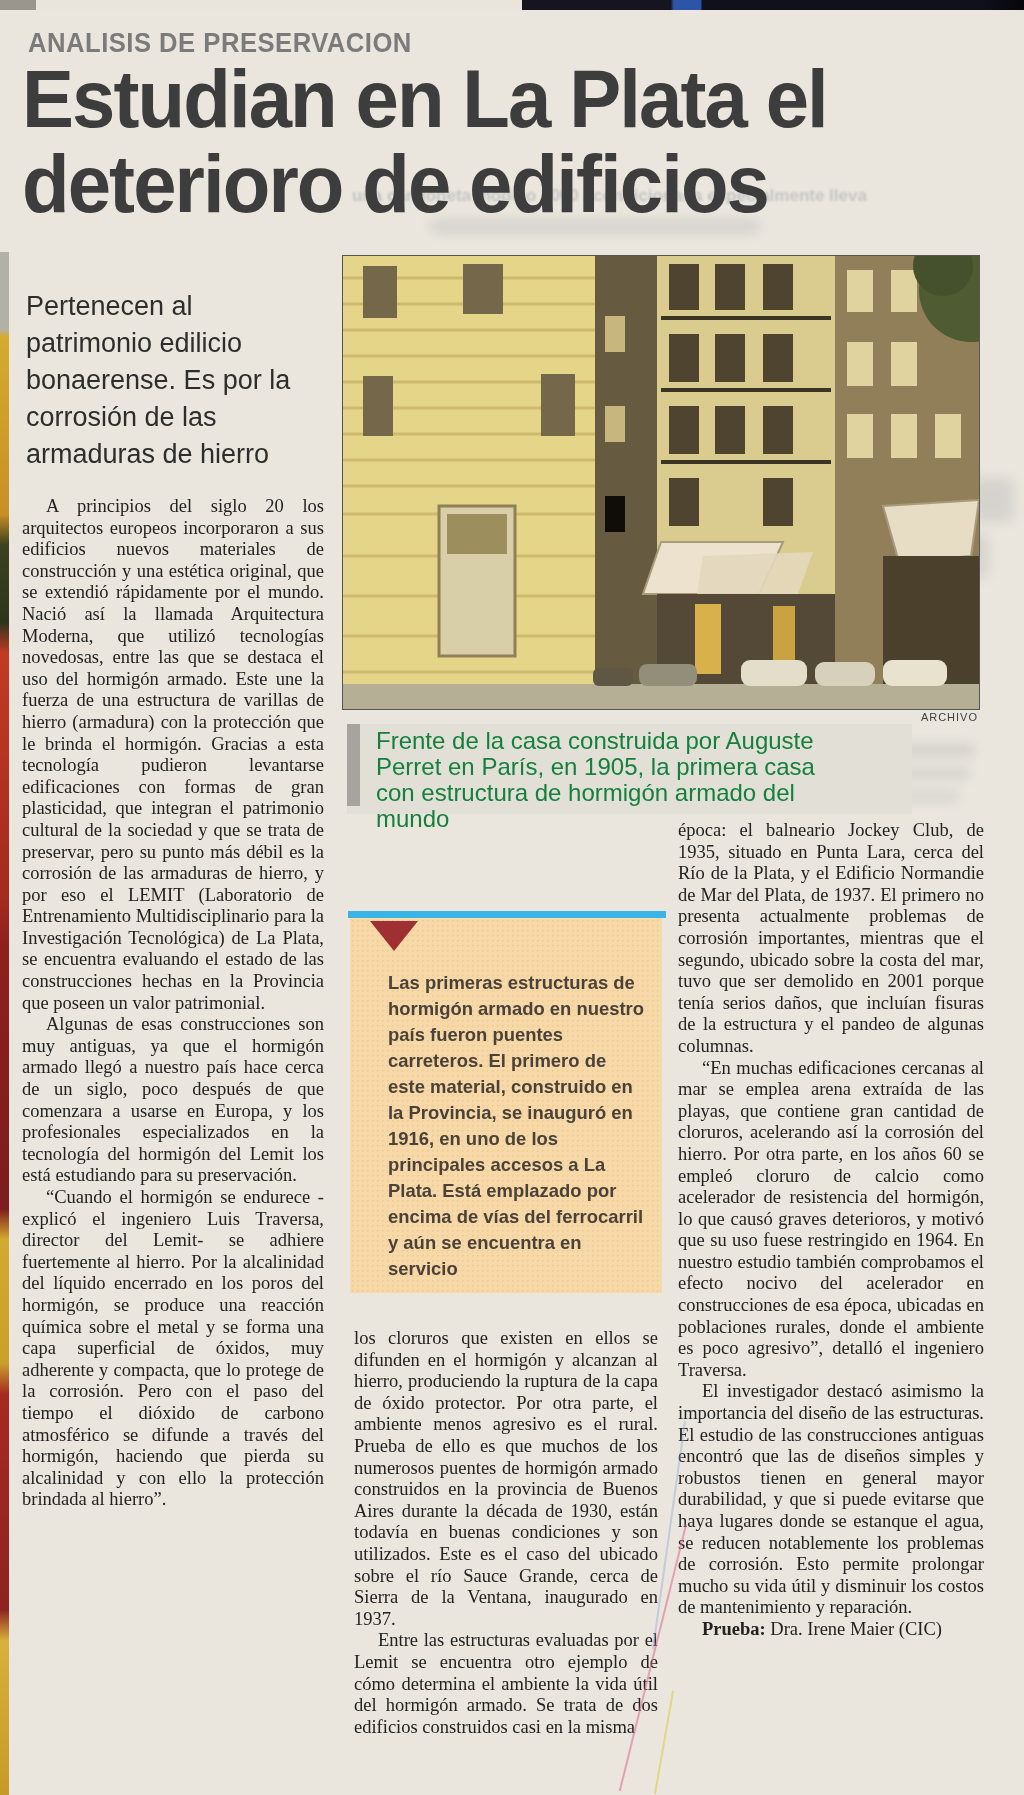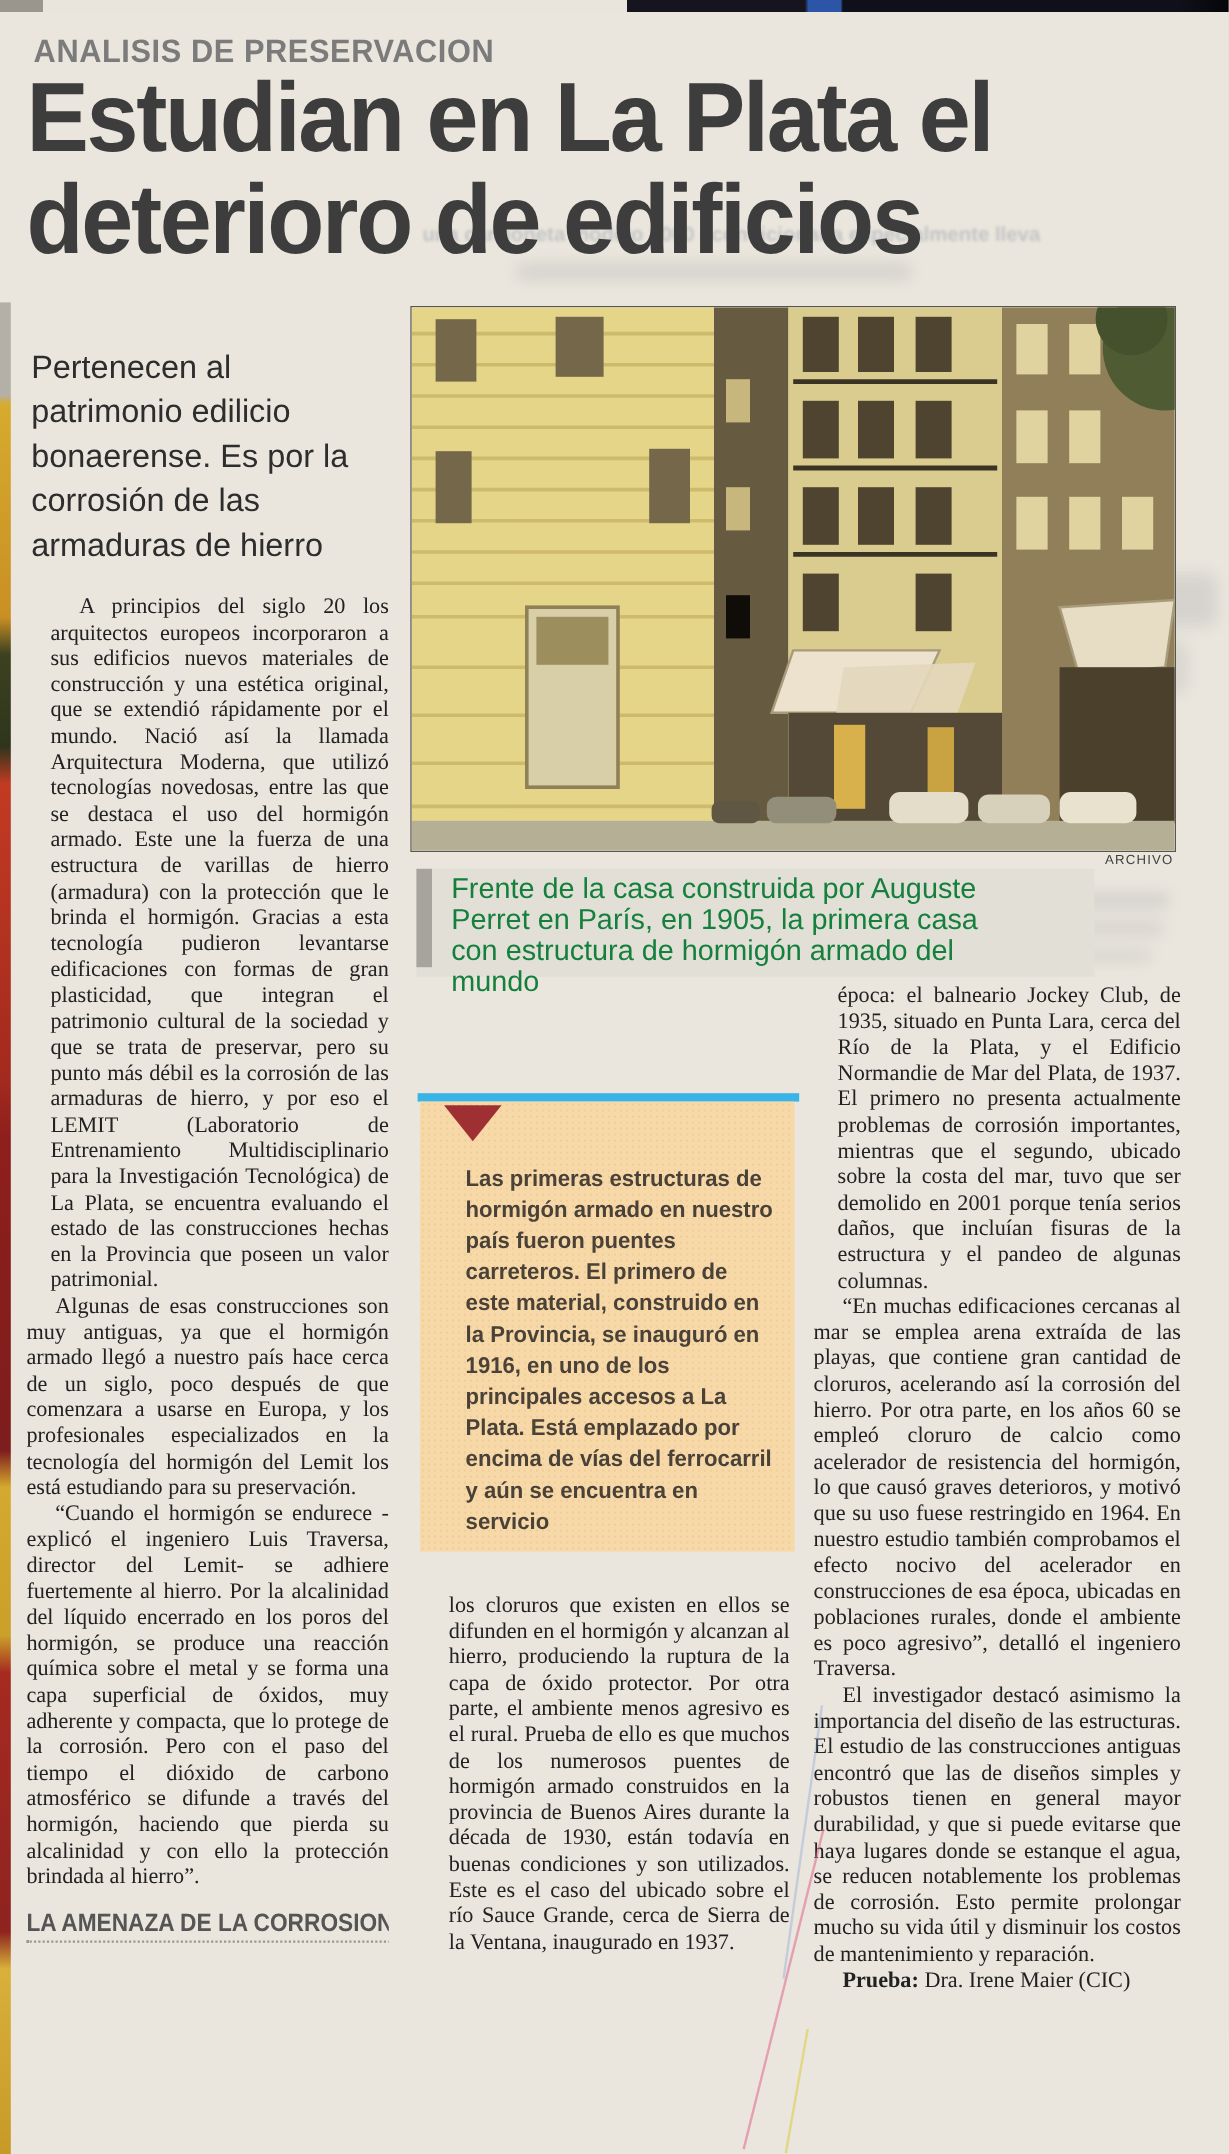--- a/index.html
+++ b/index.html
@@ -97,21 +97,21 @@
   }
   .box-text{
     position:absolute;left:38px;top:52px;width:268px;
     font-family:"Liberation Sans",sans-serif;font-weight:bold;
     font-size:19px;line-height:26px;color:#4a4138;
     transform:scaleX(.97);transform-origin:0 0;
   }
   
   .col{position:absolute;overflow:hidden;font-size:18.5px;line-height:21.6px;text-align:justify;}
   .col p{margin:0;text-indent:24px;}
-  .col p.noindent{text-indent:0;margin-left:20px;}
+  .col p.noindent{text-indent:0;}
   .col-left{left:22px;top:496px;width:302px;height:1299px;}
   .col-mid{left:354px;top:1328px;width:304px;height:467px;}
   .col-right{left:678px;top:820px;width:306px;height:975px;}
   .subhead{
     display:inline-block;margin:16px 0 10px 0;
     font-family:"Liberation Sans",sans-serif;font-weight:bold;font-size:21px;
     color:#555;letter-spacing:0;
     border-bottom:2px dotted #9a978f;padding-bottom:4px;
     transform:scaleX(.9);transform-origin:0 0;white-space:nowrap;
     text-indent:0;
@@ -247,25 +247,25 @@
   <div class="box-rule"></div>
   <div class="box-body">
     <div class="box-triangle"></div>
     <div class="box-text">Las primeras estructuras de hormigón armado en nuestro país fueron puentes carreteros. El primero de este material, construido en la Provincia, se inauguró en 1916, en uno de los principales accesos a La Plata. Está emplazado por encima de vías del ferrocarril y aún se encuentra en servicio</div>
   </div>
 
   <div class="col col-left">
     <p class="noindent" style="text-indent:24px">A principios del siglo 20 los arquitectos europeos incorporaron a sus edificios nuevos materiales de construcción y una estética original, que se extendió rápidamente por el mundo. Nació así la llamada Arquitectura Moderna, que utilizó tecnologías novedosas, entre las que se destaca el uso del hormigón armado. Este une la fuerza de una estructura de varillas de hierro (armadura) con la protección que le brinda el hormigón. Gracias a esta tecnología pudieron levantarse edificaciones con formas de gran plasticidad, que integran el patrimonio cultural de la sociedad y que se trata de preservar, pero su punto más débil es la corrosión de las armaduras de hierro, y por eso el LEMIT (Laboratorio de Entrenamiento Multidisciplinario para la Investigación Tecnológica) de La Plata, se encuentra evaluando el estado de las construcciones hechas en la Provincia que poseen un valor patrimonial.</p>
     <p>Algunas de esas construcciones son muy antiguas, ya que el hormigón armado llegó a nuestro país hace cerca de un siglo, poco después de que comenzara a usarse en Europa, y los profesionales especializados en la tecnología del hormigón del Lemit los está estudiando para su preservación.</p>
     <p>“Cuando el hormigón se endurece -explicó el ingeniero Luis Traversa, director del Lemit- se adhiere fuertemente al hierro. Por la alcalinidad del líquido encerrado en los poros del hormigón, se produce una reacción química sobre el metal y se forma una capa superficial de óxidos, muy adherente y compacta, que lo protege de la corrosión. Pero con el paso del tiempo el dióxido de carbono atmosférico se difunde a través del hormigón, haciendo que pierda su alcalinidad y con ello la protección brindada al hierro”.</p>
-    <div><span class="subhead">LA AMENAZA DE LA CORROSION</span></div>
   </div>
 
   <div class="col col-mid">
     <p class="noindent">los cloruros que existen en ellos se difunden en el hormigón y alcanzan al hierro, produciendo la ruptura de la capa de óxido protector. Por otra parte, el ambiente menos agresivo es el rural. Prueba de ello es que muchos de los numerosos puentes de hormigón armado construidos en la provincia de Buenos Aires durante la década de 1930, están todavía en buenas condiciones y son utilizados. Este es el caso del ubicado sobre el río Sauce Grande, cerca de Sierra de la Ventana, inaugurado en 1937.</p>
+    <p>Entre las estructuras evaluadas por el Lemit se encuentra otro ejemplo de cómo determina el ambiente la vida útil del hormigón armado. Se trata de dos edificios construidos casi en la misma</p>
   </div>
 
   <div class="col col-right">
     <p class="noindent">época: el balneario Jockey Club, de 1935, situado en Punta Lara, cerca del Río de la Plata, y el Edificio Normandie de Mar del Plata, de 1937. El primero no presenta actualmente problemas de corrosión importantes, mientras que el segundo, ubicado sobre la costa del mar, tuvo que ser demolido en 2001 porque tenía serios daños, que incluían fisuras de la estructura y el pandeo de algunas columnas.</p>
     <p>“En muchas edificaciones cercanas al mar se emplea arena extraída de las playas, que contiene gran cantidad de cloruros, acelerando así la corrosión del hierro. Por otra parte, en los años 60 se empleó cloruro de calcio como acelerador de resistencia del hormigón, lo que causó graves deterioros, y motivó que su uso fuese restringido en 1964. En nuestro estudio también comprobamos el efecto nocivo del acelerador en construcciones de esa época, ubicadas en poblaciones rurales, donde el ambiente es poco agresivo”, detalló el ingeniero Traversa.</p>
     <p>El investigador destacó asimismo la importancia del diseño de las estructuras. El estudio de las construcciones antiguas encontró que las de diseños simples y robustos tienen en general mayor durabilidad, y que si puede evitarse que haya lugares donde se estanque el agua, se reducen notablemente los problemas de corrosión. Esto permite prolongar mucho su vida útil y disminuir los costos de mantenimiento y reparación.</p>
     <p class="source"><b>Prueba:</b><span> Dra. Irene Maier (CIC)</span></p>
   </div>
 
   <div class="scratch pink" style="left:652px;top:1520px;height:275px;transform:rotate(14deg);"></div>

